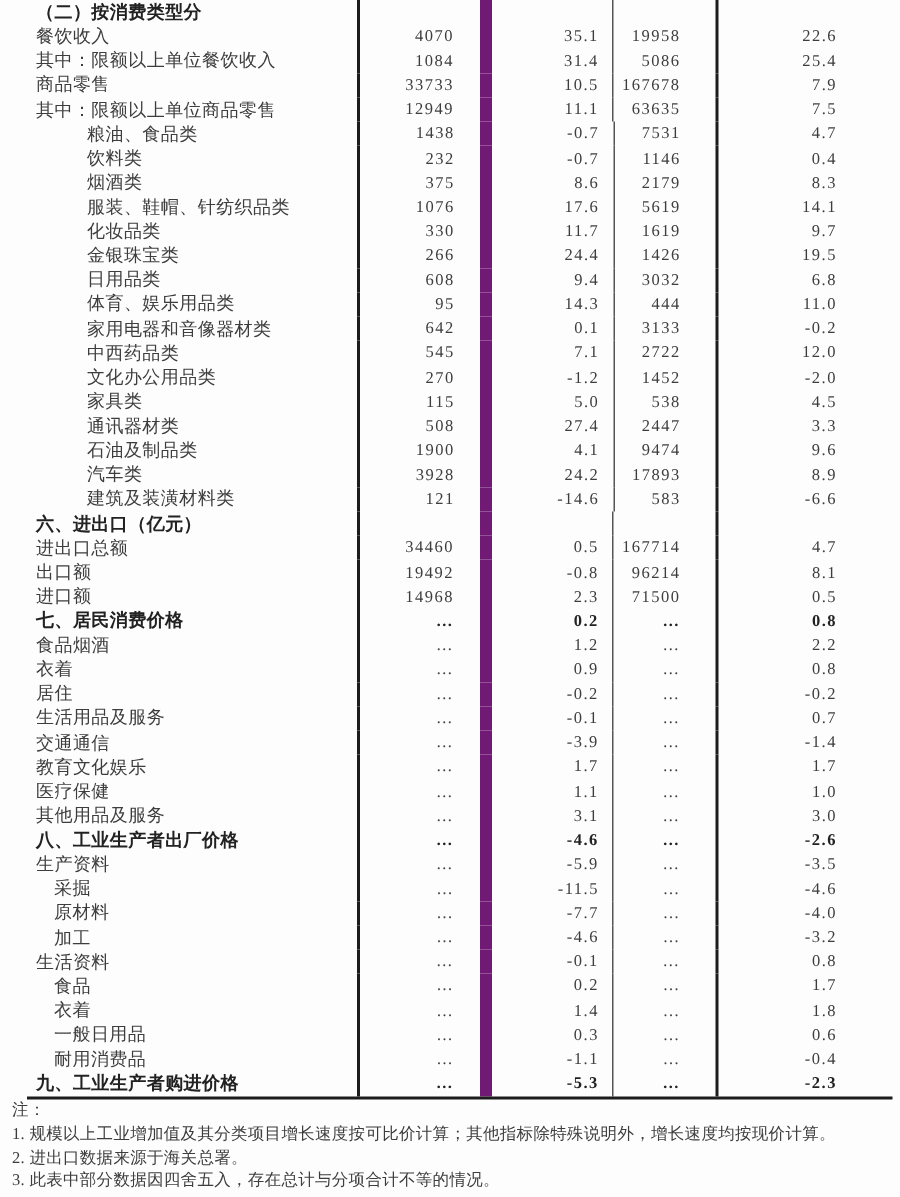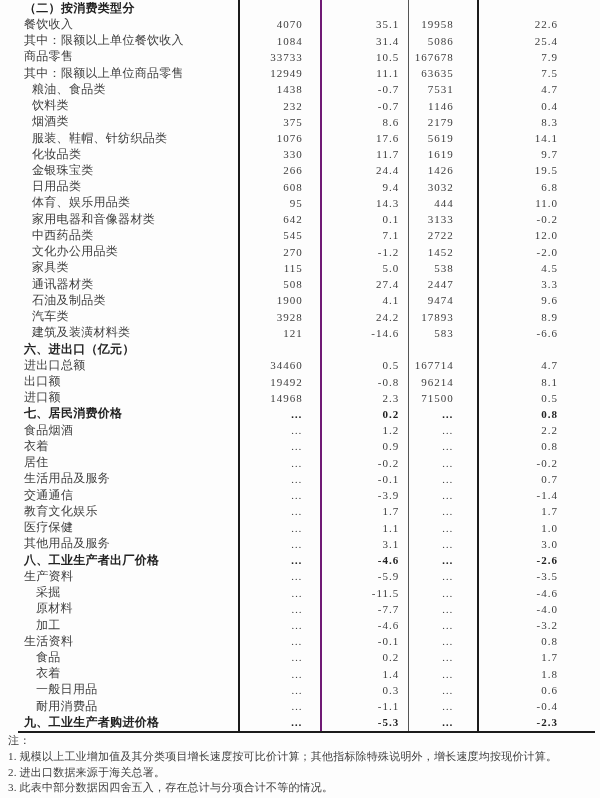--- a/index.html
+++ b/index.html
@@ -8,24 +8,24 @@
     background:#fdfdfd;
     font-family:"Liberation Serif","DejaVu Serif",serif;
     color:#3d3d3d;
   }
   .table{position:absolute;top:0;left:0;width:600px;}
   .row{display:flex;height:16.24px;align-items:center;}
   .cell{box-sizing:border-box;height:100%;display:flex;align-items:center;overflow:hidden;white-space:nowrap;}
   .label{width:245px;font-size:12px;letter-spacing:0.3px;}
   .ind0{padding-left:24px;}
   .ind1{padding-left:36px;}
-  .ind2{padding-left:32px;}
+  .ind2{padding-left:58px;}
   .num{justify-content:flex-end;font-size:11px;letter-spacing:1px;}
   .c1{width:84px;border-left:2px solid #1c1c1c;padding-right:17px;}
-  .c2{width:91px;border-left:2px solid #701a75;padding-right:9px;}
+  .c2{width:91px;border-left:8px solid #701a75;padding-right:9px;}
   .c3{width:70px;border-left:1px solid #555555;padding-right:23px;}
   .c4{width:126px;border-left:2px solid #1c1c1c;padding-right:42px;}
   .bold{font-weight:bold;color:#222222;}
   .bottom-border{position:absolute;top:731px;left:18px;width:577px;height:2px;background:#1c1c1c;}
   .notes{position:absolute;top:733px;left:8px;width:588px;font-size:11px;line-height:15.8px;color:#3d3d3d;letter-spacing:0.2px;}
   .note-line{white-space:nowrap;overflow:hidden;}
 </style>
 </head>
 <body>
 

